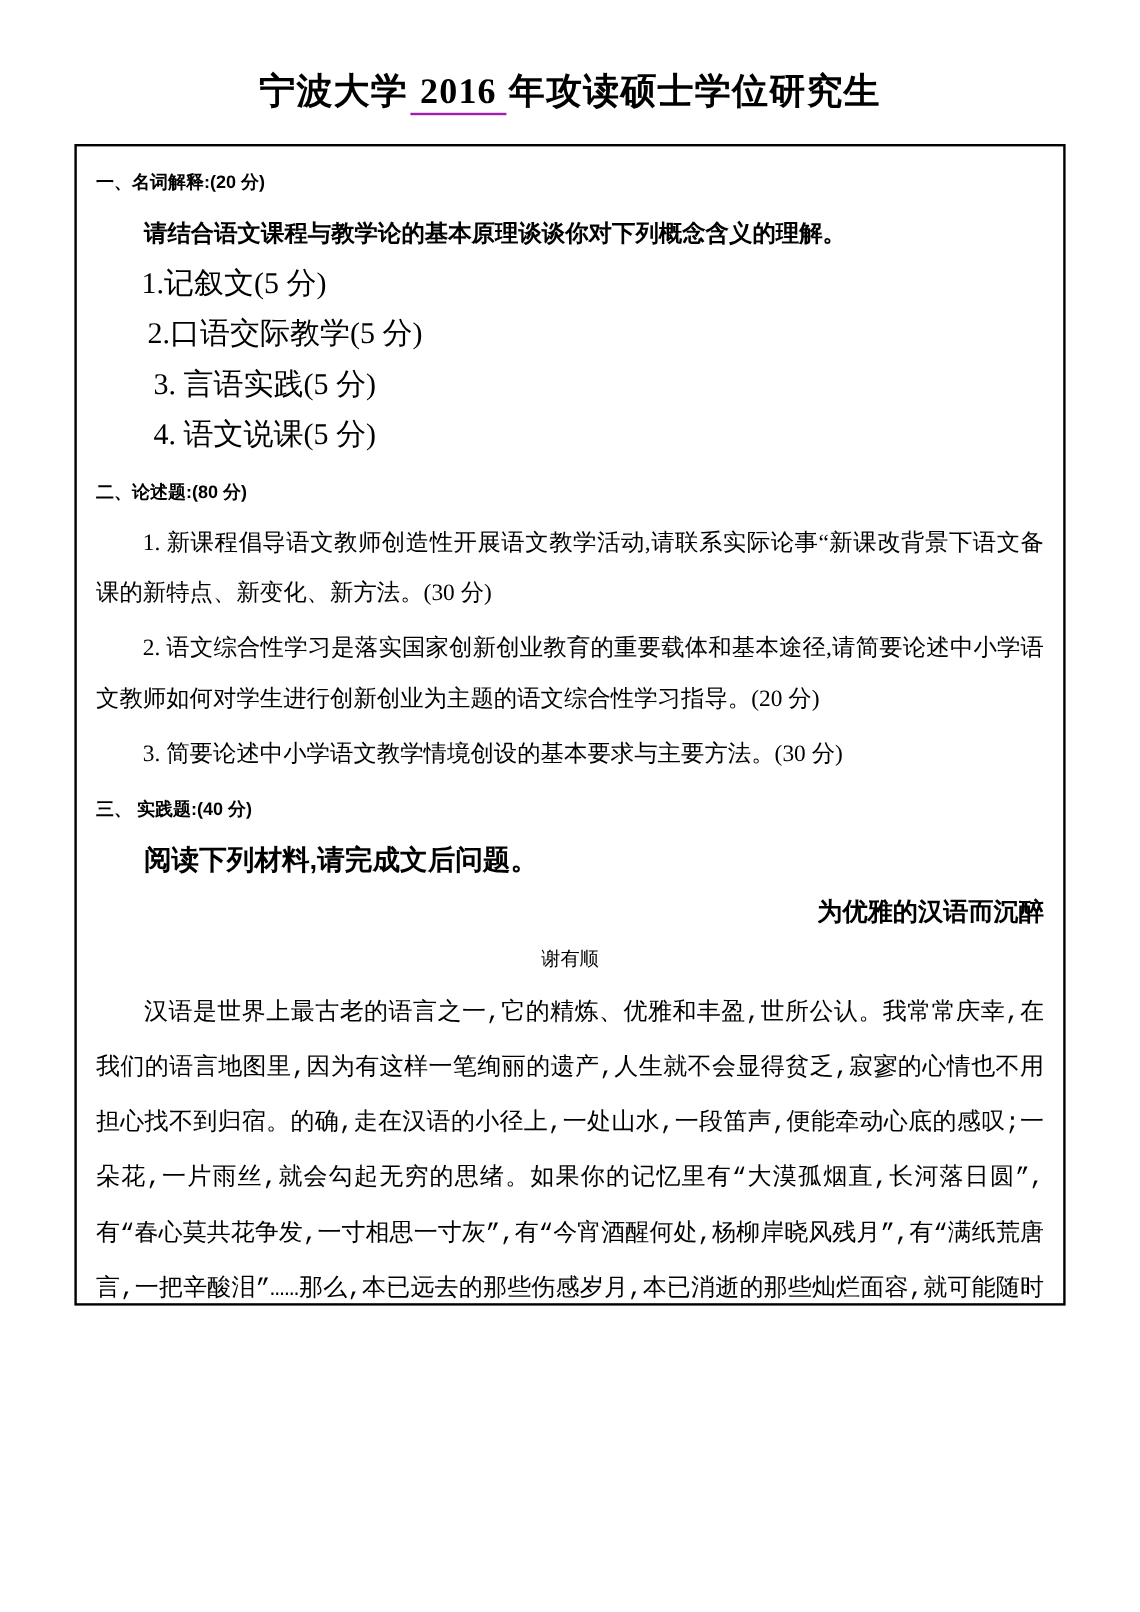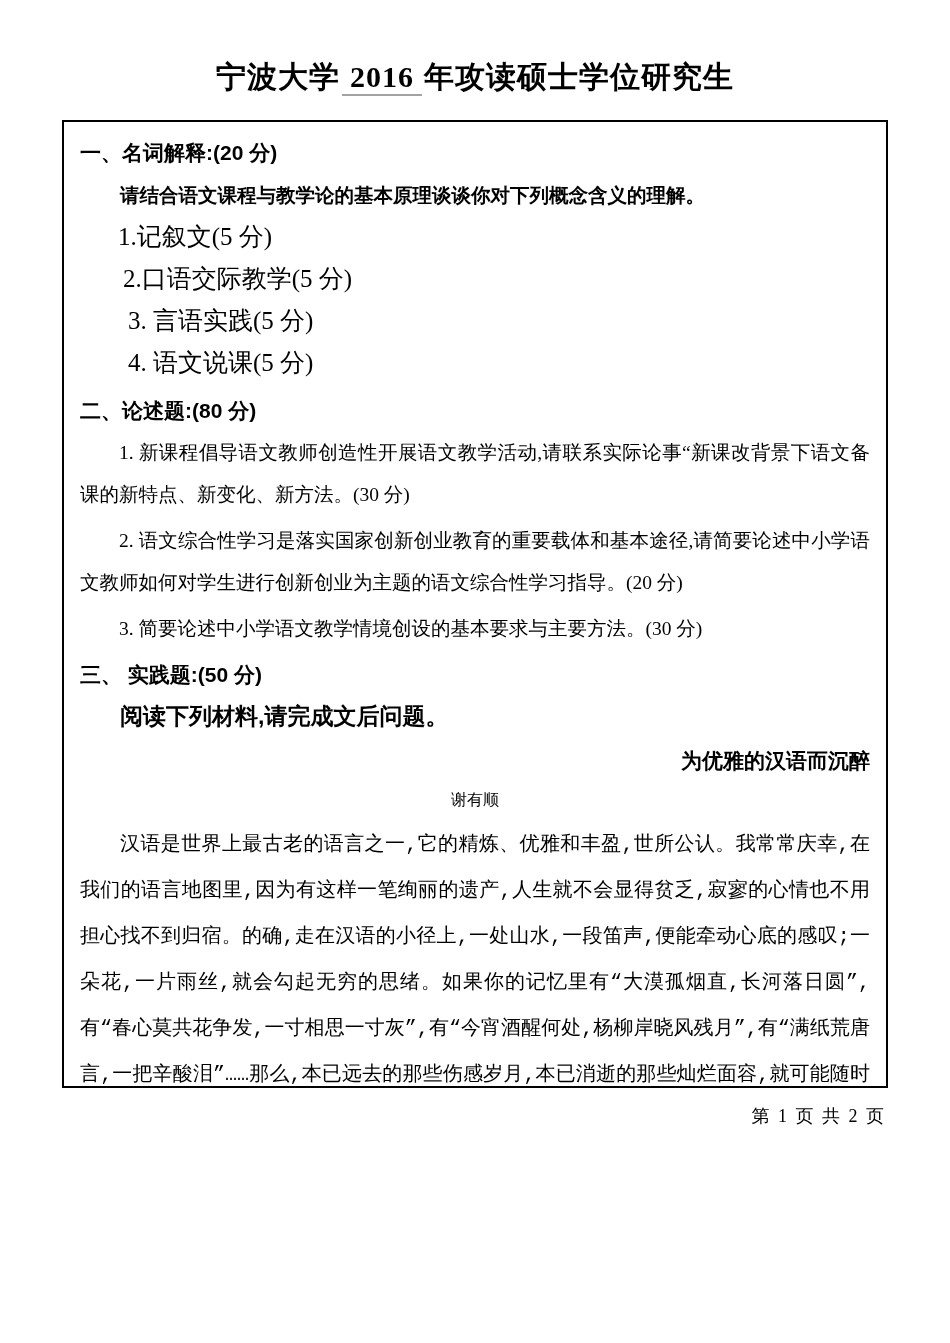--- a/index.html
+++ b/index.html
@@ -3,40 +3,40 @@
 <meta charset="utf-8">
 <style>
   * { margin:0; padding:0; box-sizing:border-box; }
   html,body { background:#e8e8e8; }
   body { width:950px; height:1343px; margin:0 auto; position:relative; overflow:hidden;
          font-family:"Liberation Serif","DejaVu Serif",serif; color:#000; }
   .page { width:950px; height:1343px; background:#ffffff; padding:56px 62px 0 62px; }
 
   
   .title { text-align:center; font-size:30px; font-weight:bold; line-height:42px; letter-spacing:1px; }
-  .title .year { font-family:"Liberation Serif","DejaVu Serif",serif; border-bottom:2px solid #a3a3a3;
+  .title .year { font-family:"Liberation Serif","DejaVu Serif",serif; border-bottom:2px solid #a21caf;
                  padding:0 8px 1px 8px; margin:0 2px; }
   .subtitle { text-align:center; font-size:28px; font-weight:bold; margin-top:18px; line-height:40px;
               font-family:"Liberation Sans","DejaVu Sans",sans-serif; letter-spacing:2px; }
   .subtitle .note { font-size:15px; letter-spacing:0; font-family:"Liberation Serif","DejaVu Serif",serif; }
 
   
   .form { margin-top:22px; padding-left:33px; padding-right:28px;
           font-family:"Liberation Sans","DejaVu Sans",sans-serif; font-size:19px; font-weight:bold; }
   .form-row { display:flex; align-items:flex-end; margin-top:12px; }
   .form-label { white-space:nowrap; padding-bottom:3px; }
   .field { border-bottom:1px solid #000; text-align:center; padding-bottom:3px; }
   .field-subject { flex:1; margin:0 18px 0 8px; }
   .field-code { width:92px; margin-left:14px; font-family:"Liberation Serif","DejaVu Serif",serif; }
   .field-major { flex:1; margin-left:8px; }
 
   
   .main-box { border:2px solid #000; margin-top:22px; height:968px; padding:12px 16px; overflow:hidden; }
   .hei { font-family:"Liberation Sans","DejaVu Sans",sans-serif; font-weight:bold; }
-  .sec-heading { font-size:21px; line-height:34px; }
+  .sec-heading { font-size:15px; line-height:34px; }
   .sec1-heading { margin-top:2px; }
   .sec-intro { font-size:19.5px; line-height:30px; margin:10px 0 0 40px; }
   .q-item { font-size:25px; line-height:30px; margin-top:12px; }
   .q-item-0 { margin-left:38px; }
   .q-item-1 { margin-left:43px; }
   .q-item-2 { margin-left:48px; }
   .q-item-3 { margin-left:48px; }
   .sec2-heading { margin-top:16px; }
   .sec2-para { font-size:19.5px; line-height:42px; text-indent:2em; text-align:justify; margin-top:4px; }
   .sec3-heading { margin-top:8px; }
@@ -64,23 +64,22 @@
     <div class="q-item q-item-0">1.记叙文(5 分)</div>
     <div class="q-item q-item-1">2.口语交际教学(5 分)</div>
     <div class="q-item q-item-2">3. 言语实践(5 分)</div>
     <div class="q-item q-item-3">4. 语文说课(5 分)</div>
 
     <div class="sec-heading sec2-heading hei">二、论述题:(80 分)</div>
     <div class="sec2-para">1. 新课程倡导语文教师创造性开展语文教学活动,请联系实际论事“新课改背景下语文备课的新特点、新变化、新方法。(30 分)</div>
     <div class="sec2-para">2. 语文综合性学习是落实国家创新创业教育的重要载体和基本途径,请简要论述中小学语文教师如何对学生进行创新创业为主题的语文综合性学习指导。(20 分)</div>
     <div class="sec2-para">3. 简要论述中小学语文教学情境创设的基本要求与主要方法。(30 分)</div>
 
-    <div class="sec-heading sec3-heading hei">三、 实践题:(50 分)</div>
+    <div class="sec-heading sec3-heading hei">三、 实践题:(40 分)</div>
     <div class="sec3-instruction hei">阅读下列材料,请完成文后问题。</div>
     <div class="essay-title hei">为优雅的汉语而沉醉</div>
     <div class="essay-author">谢有顺</div>
     <div class="essay-text">汉语是世界上最古老的语言之一,它的精炼、优雅和丰盈,世所公认。我常常庆幸,在我们的语言地图里,因为有这样一笔绚丽的遗产,人生就不会显得贫乏,寂寥的心情也不用担心找不到归宿。的确,走在汉语的小径上,一处山水,一段笛声,便能牵动心底的感叹;一朵花,一片雨丝,就会勾起无穷的思绪。如果你的记忆里有“大漠孤烟直,长河落日圆”,有“春心莫共花争发,一寸相思一寸灰”,有“今宵酒醒何处,杨柳岸晓风残月”,有“满纸荒唐言,一把辛酸泪”……那么,本已远去的那些伤感岁月,本已消逝的那些灿烂面容,就可能随时复活,随时在语言里和你重逢。谁又能说这些纸上的行旅,不是真实人生的延续和扩展?</div>
 
   </div>
 
-  <div class="footer">第 1 页 共 2 页</div>
 
 </div>
 
 </body></html>

